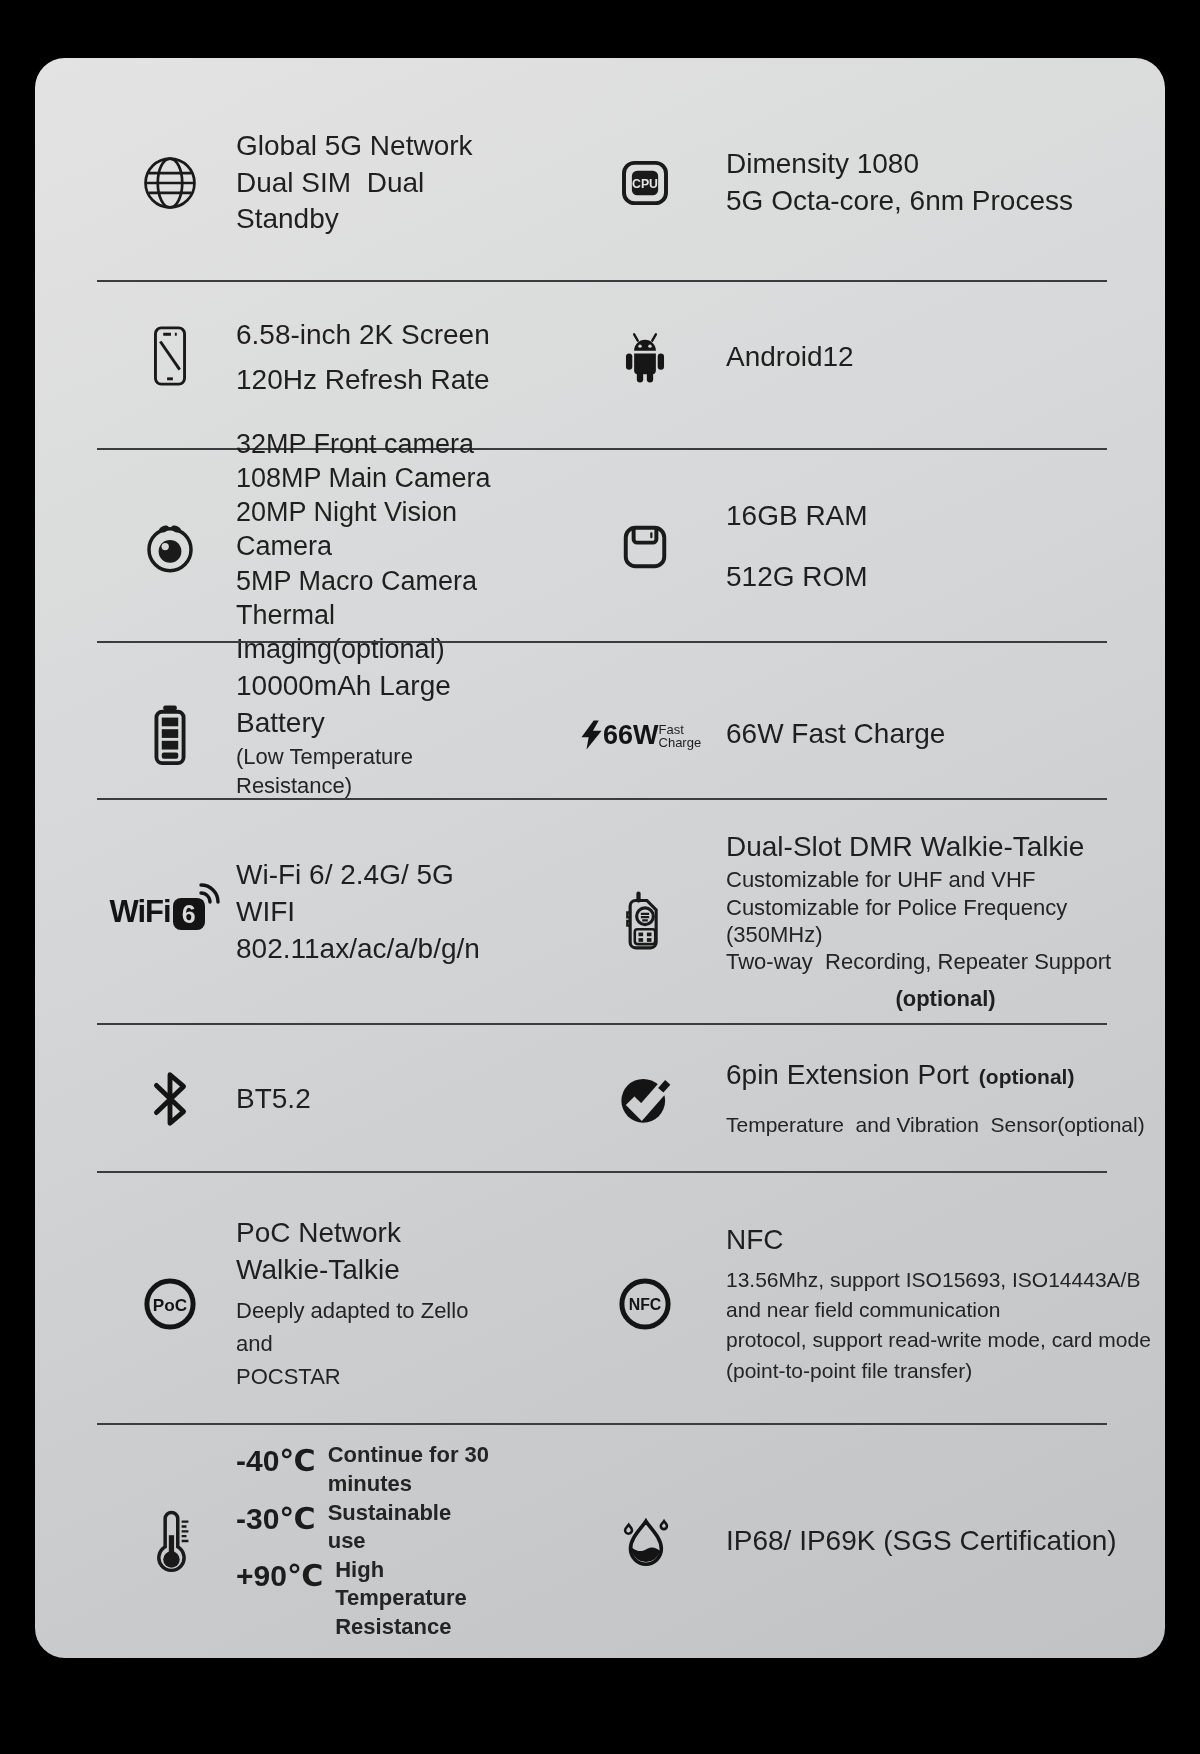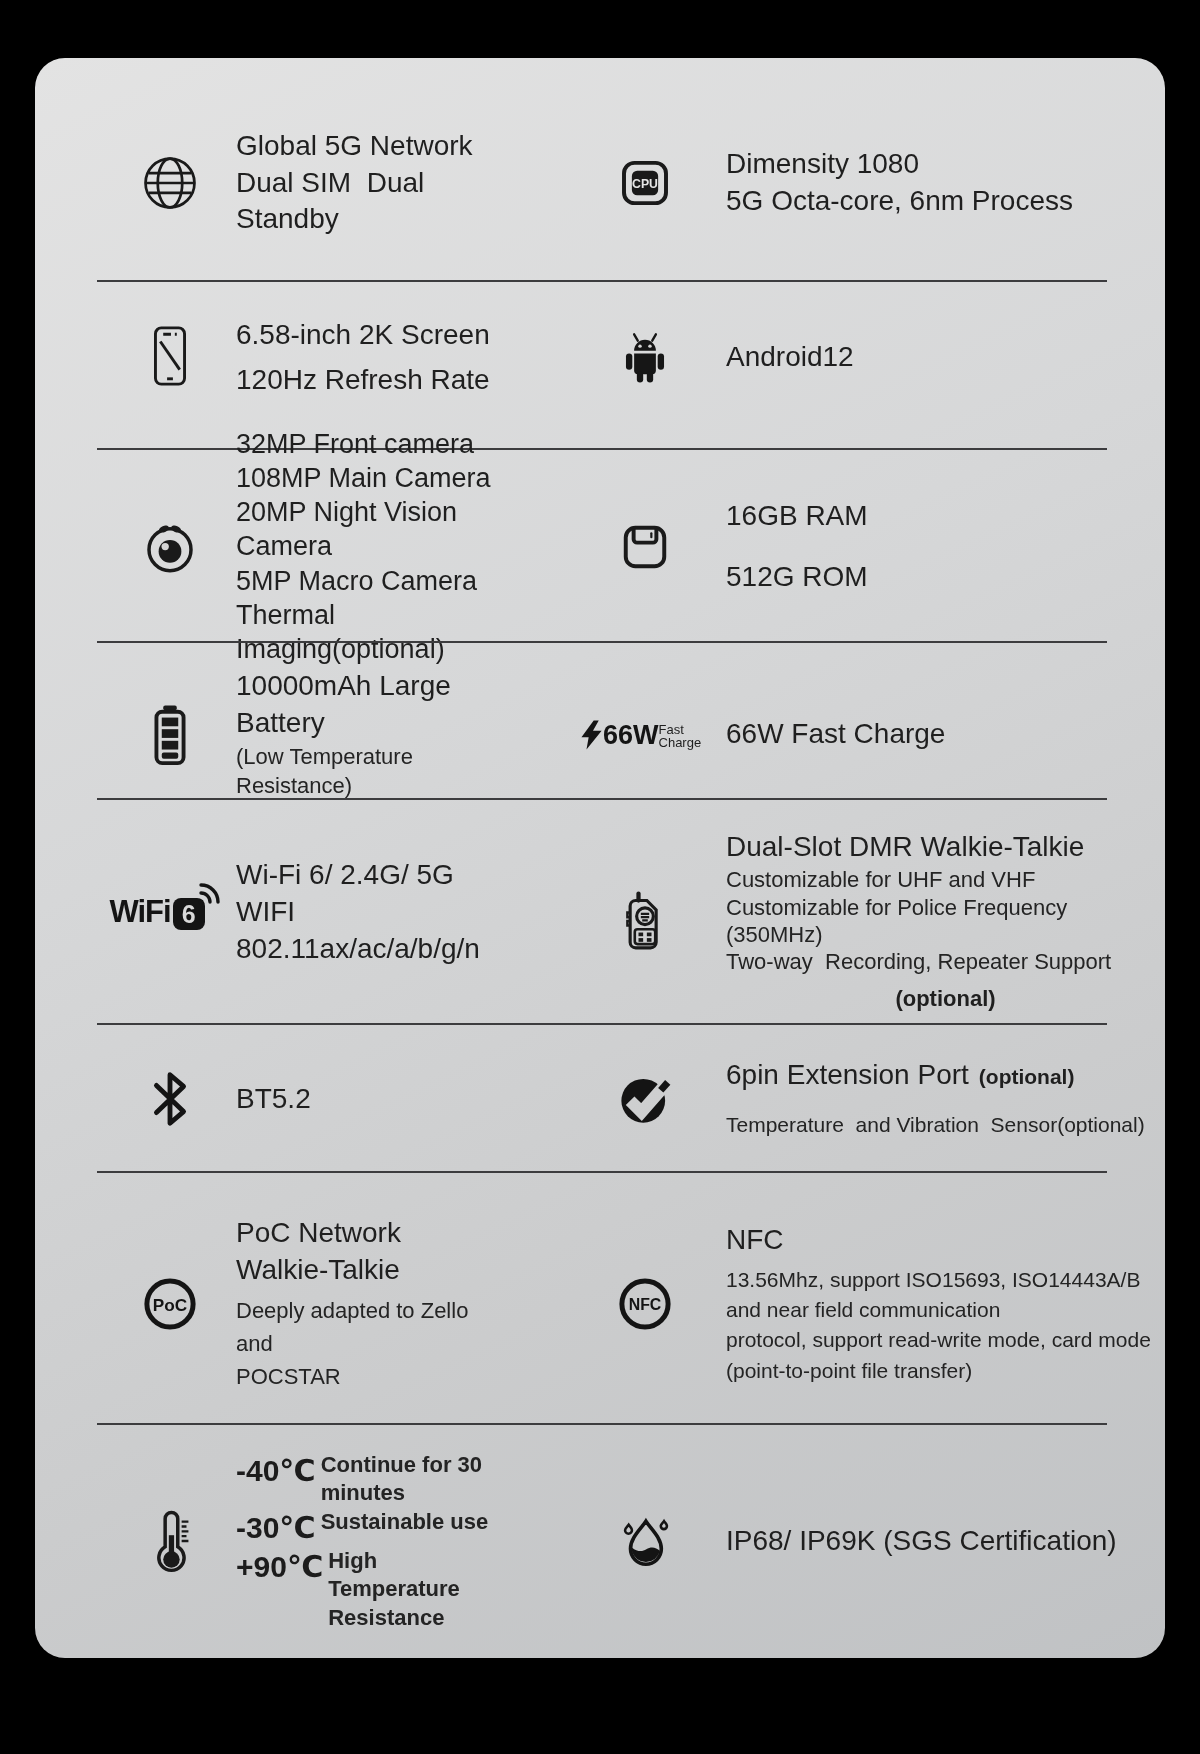--- a/index.html
+++ b/index.html
@@ -57,21 +57,21 @@
   
   .wifi-logo{display:flex;align-items:flex-end;position:relative;padding-right:26px;}
   .wifi-word{font-size:31px;font-weight:bold;letter-spacing:-1px;color:#141414;}
   .wifi-six-wrap{position:relative;margin-left:2px;}
   .wifi-six{display:block;width:32px;height:32px;background:#141414;color:#d9d9d9;
     border-radius:8px;font-size:25px;font-weight:bold;text-align:center;line-height:33px;}
   .wifi-waves{position:absolute;left:24px;top:-22px;}
   
   .temp-line{display:flex;align-items:flex-start;line-height:1.3;font-weight:bold;}
   .temp-val{font-size:30px;color:#1c1c1c;flex-shrink:0;}
-  .temp-desc{font-size:22px;margin-left:5px;color:#242424;}
+  .temp-desc{font-size:22px;margin-left:12px;color:#242424;}
 </style>
 </head>
 <body>
 
 <div class="card">
 
   <div class="row r1 has-divider">
     <div class="col-left">
       <div class="icon-box-l">
         <svg width="58" height="58" viewBox="0 0 64 64" fill="none" stroke="#1a1a1a" stroke-width="3">

